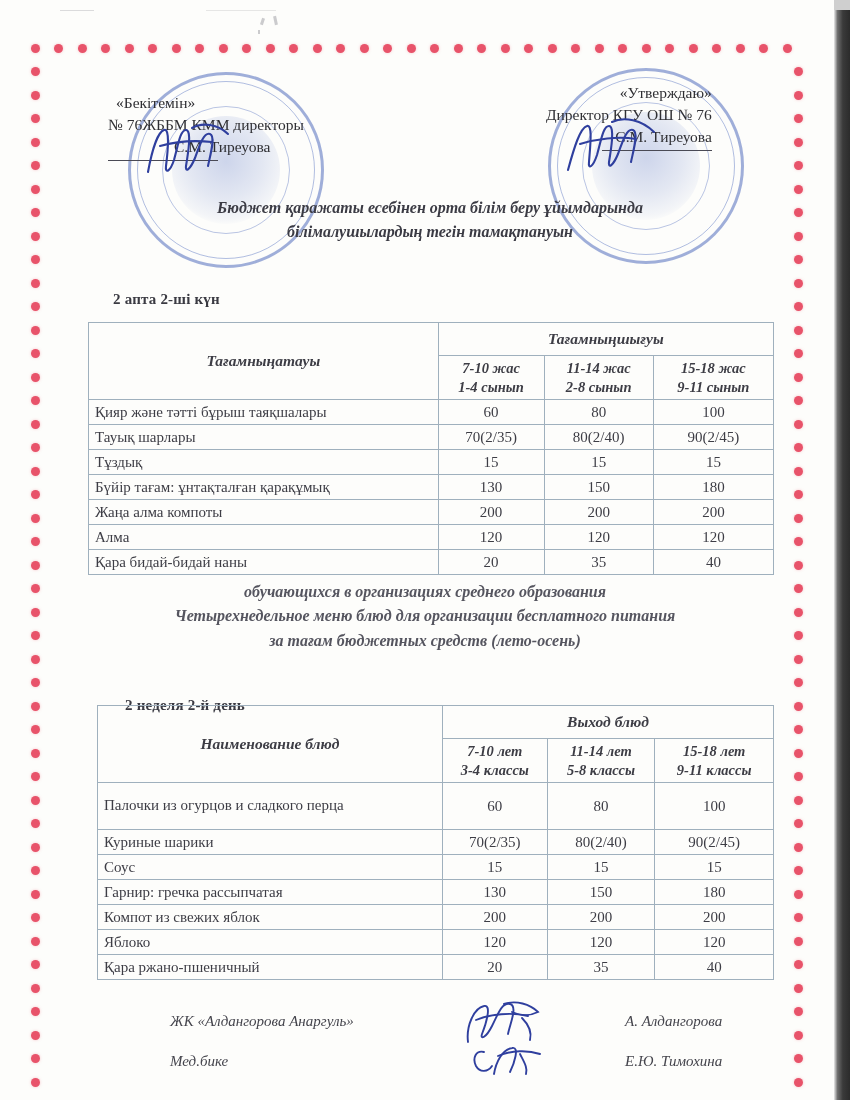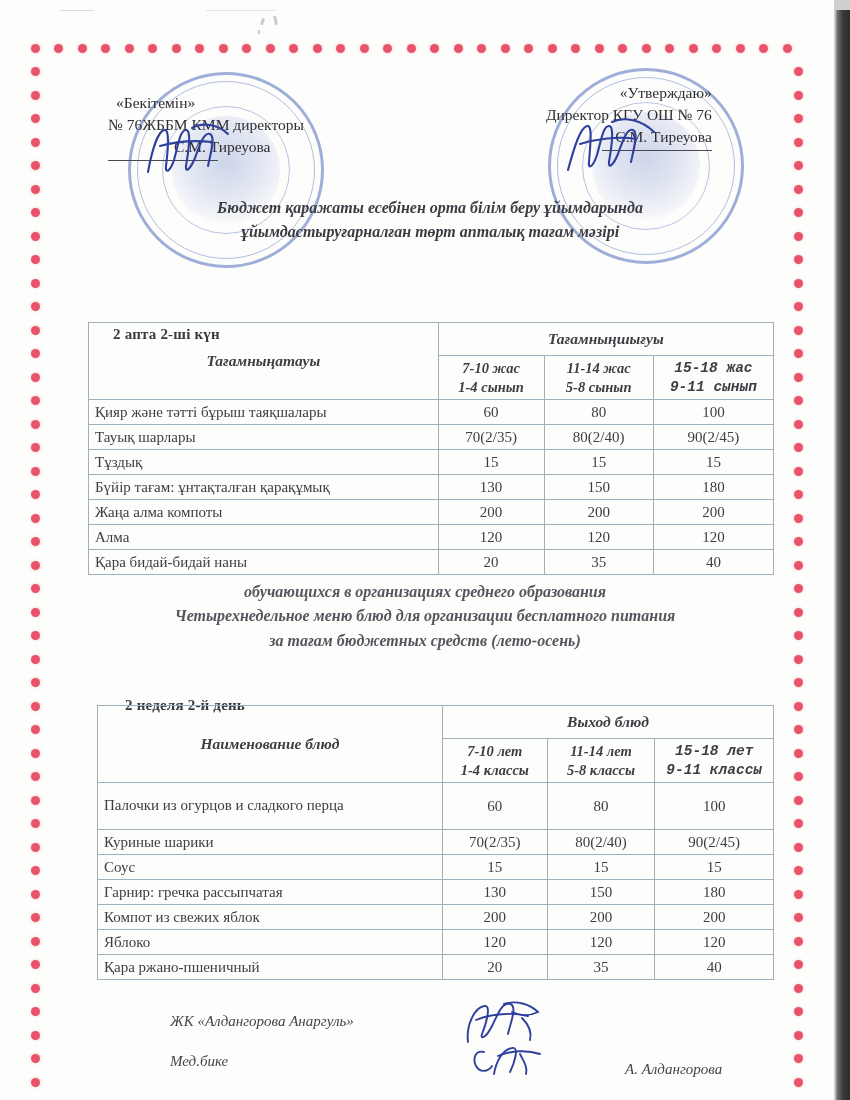--- a/index.html
+++ b/index.html
@@ -99,21 +99,21 @@
   #title-ru { left: 95px; top: 580px; width: 660px; color: #55555f; }
 
   .day-label {
     position: absolute;
     font-family: "Liberation Serif", serif;
     font-weight: bold;
     font-size: 15px;
     color: #3a3a42;
     letter-spacing: .2px;
   }
-  #day-kz { left: 113px; top: 291px; margin-top: 35px; }
+  #day-kz { left: 113px; top: 291px; }
   #day-ru { left: 125px; top: 697px; }
 
   
   table.menu {
     position: absolute;
     border-collapse: collapse;
     font-family: "Liberation Serif", serif;
     color: #3d3d45;
     background: transparent;
   }
@@ -138,31 +138,31 @@
     font-size: 15px; text-align: center; height: 25px;
   }
   table.menu td.dish.two-line { height: 47px; line-height: 1.32; }
 
   #table-kz { left: 88px; top: 322px; width: 686px; }
   #table-ru { left: 97px; top: 705px; width: 677px; }
 
   .col-dish { width: 320px; }
   .col-v1 { width: 97px; }
   .col-v2 { width: 100px; }
-  .col-v3 { width: 110px; font-family: Liberation Mono, monospace; }
+  .col-v3 { width: 110px; }
   .sig-row {
     position: absolute;
     font-family: "Liberation Serif", serif;
     font-style: italic;
     font-size: 15px;
     color: #44444c;
     white-space: nowrap;
   }
   .sig-role { position: absolute; left: 0; }
-  .sig-name { position: absolute; left: 455px; margin-top: 48px; }
+  .sig-name { position: absolute; left: 455px; }
   #sig-row-1 { left: 170px; top: 1013px; width: 600px; height: 22px; }
   #sig-row-2 { left: 170px; top: 1053px; width: 600px; height: 22px; }
 </style>
 </head>
 <body>
 
 <div id="page">
 
   <div id="scan-edge"></div>
   <div id="scan-edge-top"></div>
@@ -336,39 +336,39 @@
   <svg class="sig-ink" style="left:562px; top:112px;" width="120" height="64" viewBox="0 0 120 64">
     <g fill="none" stroke="#2f3f9e" stroke-width="2.1" stroke-linecap="round">
       <path d="M6 58 C12 36 18 16 25 14 C31 12 28 36 27 50 C26 58 31 55 35 43 C39 29 41 14 47 14 C53 14 49 38 47 50 C46 57 51 54 56 42 C61 28 65 16 71 18 C77 20 71 40 69 50"></path>
       <path d="M18 32 C34 27 56 24 74 27"></path>
       <path d="M50 10 C62 4 80 8 92 20"></path>
     </g>
   </svg>
 
   <div class="doc-title" id="title-kz">
     <div>Бюджет қаражаты есебінен орта білім беру ұйымдарында</div>
-    <div>ұйымдастыруғарналған төрт апталық тағам мәзірі</div>
+    <div>білімалушылардың тегін тамақтануын</div>
   </div>
 
   <div class="day-label" id="day-kz">2 апта 2-ші күн</div>
 
   <table class="menu" id="table-kz">
     <thead>
       <tr>
         <th class="hdr-main col-dish" rowspan="2">Тағамныңатауы</th>
         <th class="hdr-main" colspan="3">Тағамныңшығуы</th>
       </tr>
       <tr>
         <th class="hdr-sub col-v1">
           <div>7-10 жас</div>
           <div>1-4 сынып</div>
         </th>
         <th class="hdr-sub col-v2">
           <div>11-14 жас</div>
-          <div>5-8 сынып</div>
+          <div>2-8 сынып</div>
         </th>
         <th class="hdr-sub col-v3">
           <div>15-18 жас</div>
           <div>9-11 сынып</div>
         </th>
       </tr>
     </thead>
     <tbody>
       <tr>
         <td class="dish">Қияр және тәтті бұрыш таяқшалары</td>
@@ -425,21 +425,21 @@
 
   <table class="menu" id="table-ru">
     <thead>
       <tr>
         <th class="hdr-main col-dish" rowspan="2">Наименование блюд</th>
         <th class="hdr-main" colspan="3">Выход блюд</th>
       </tr>
       <tr>
         <th class="hdr-sub col-v1">
           <div>7-10 лет</div>
-          <div>1-4 классы</div>
+          <div>3-4 классы</div>
         </th>
         <th class="hdr-sub col-v2">
           <div>11-14 лет</div>
           <div>5-8 классы</div>
         </th>
         <th class="hdr-sub col-v3">
           <div>15-18 лет</div>
           <div>9-11 классы</div>
         </th>
       </tr>

